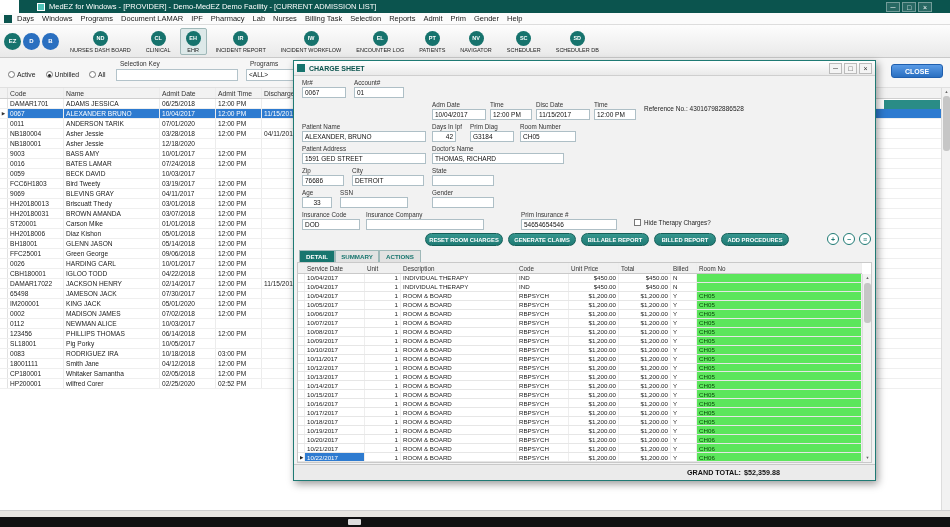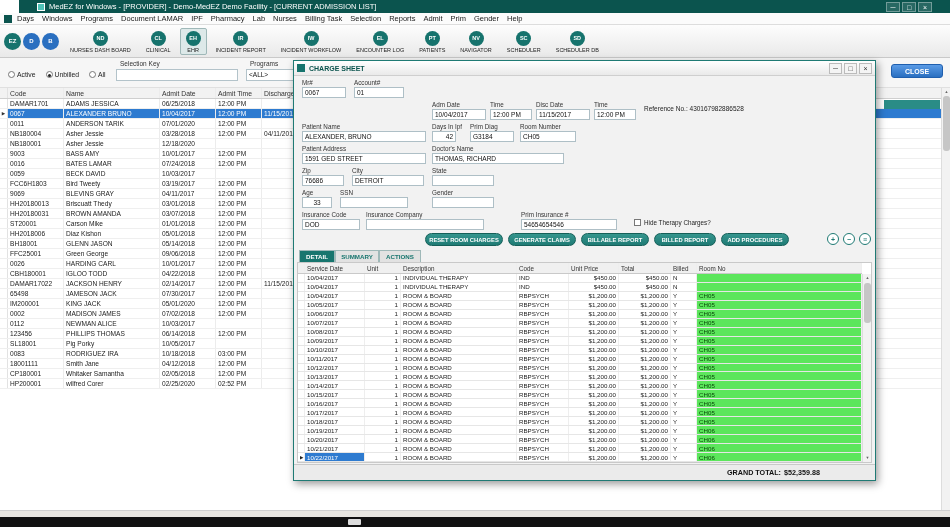--- a/index.html
+++ b/index.html
@@ -107,21 +107,21 @@
   .gi{width:7px}.g0{width:60px}.g1{width:36px;justify-content:flex-end}.g2{width:116px}.g3{width:52px}
   .g4{width:50px;justify-content:flex-end}.g5{width:52px;justify-content:flex-end}.g6{width:26px}
   .g7{flex:1 1 auto; background:#5ce65c; color:#0a4a0a; }
   .gc.selcell { background:#2e7bd0; color:#fff; }
   .gscroll { position:absolute; top:11px; right:0; width:9px; bottom:0; background:#f2f2f2; border-left:1px solid #ddd; }
   .gscroll .thumb { position:absolute; top:9px; left:1px; width:7px; height:40px; background:#c6c6c6; border-radius:3px; }
   .gscroll .arr { position:absolute; left:0; width:9px; height:8px; font-size:4px; color:#666; text-align:center; line-height:8px; }
 
   .dlg-footer { position:absolute; left:0; right:0; bottom:0; height:16px; background:#ebebeb;
     border-top:1px solid #c9c9c9; font-size:7.2px; font-weight:bold; color:#111;
-    display:flex; align-items:center; justify-content:flex-end; padding-right:55px; gap:3px; }
+    display:flex; align-items:center; justify-content:flex-end; padding-right:95px; gap:3px; }
 
   
   .statusbar { position:absolute; bottom:10px; left:0; right:0; height:7px; background:#e8e6e1; border-top:1px solid #cfcfcf; }
   .taskbar { position:absolute; bottom:0; left:0; right:0; height:10px; background:#111; }
   .taskbar .titem { position:absolute; left:348px; top:2px; width:13px; height:6px; background:#ddd; border-radius:1px; }
 </style>
 </head>
 <body>
 
 <div class="screen">

